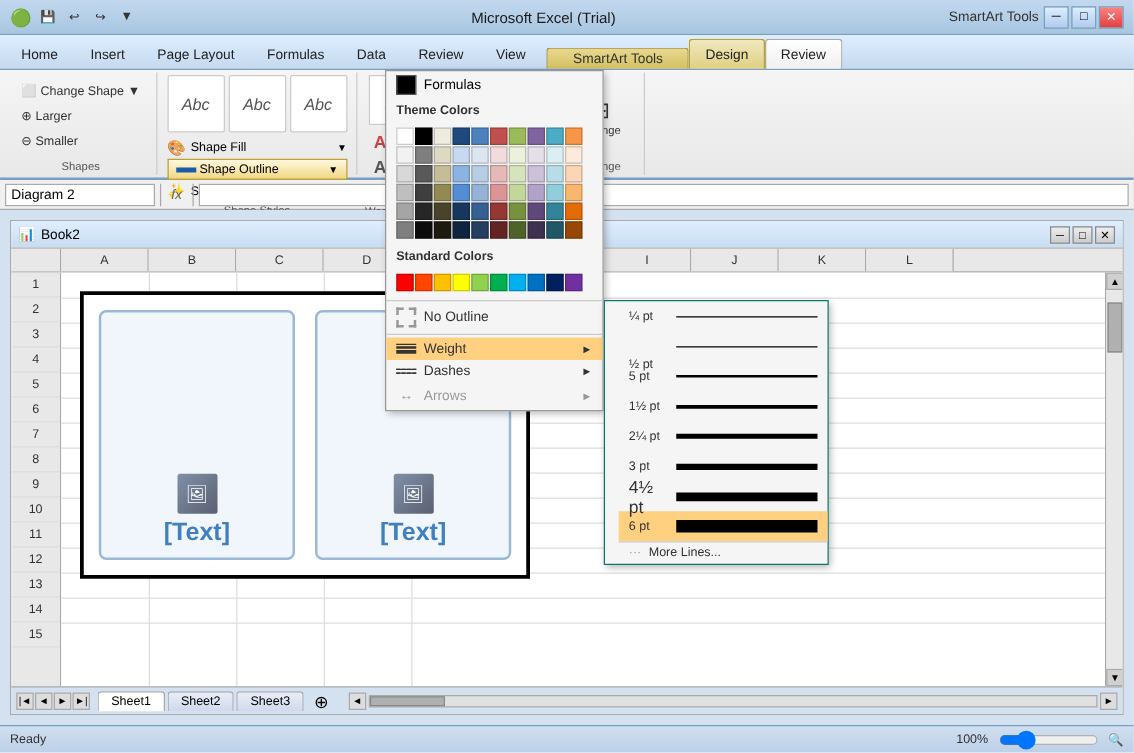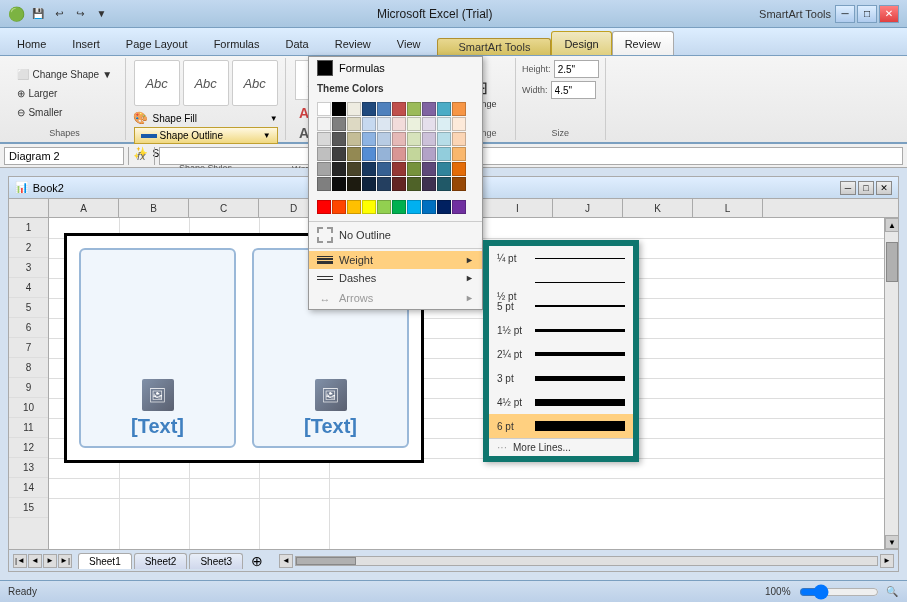--- a/index.html
+++ b/index.html
@@ -256,24 +256,25 @@
     }
     .menu-item.highlighted { background: #ffd080; }
     .menu-arrow { margin-left: auto; font-size: 9px; }
 
     
     .submenu {
       position: fixed;
       top: 240px;
       left: 483px;
       background: #f5f5f5;
-      border: 6px solid #0f766e;
+      border: 1px solid #0f766e;
       box-shadow: 2px 2px 6px rgba(0,0,0,0.3);
-      width: 156px;
+      width: 180px;
       z-index: 1001;
+      padding-left: 11px;
     }
     .weight-item {
       display: flex;
       align-items: center;
       padding: 3px 8px;
       gap: 8px;
       cursor: pointer;
       font-size: 10px;
       color: #333;
       height: 24px;
@@ -511,33 +512,20 @@
   <div class="ribbon-group" style="min-width:70px;">
     <div class="ribbon-group-content">
       <div class="ribbon-btn">
         <span class="icon">⊞</span>
         <span>Arrange</span>
       </div>
     </div>
     <div class="ribbon-group-label">Arrange</div>
   </div>
 
-  <div class="ribbon-group" style="min-width:80px;">
-    <div class="ribbon-group-content" style="flex-direction:column; gap:3px; align-items:flex-start;">
-      <div style="display:flex; align-items:center; gap:3px;">
-        <span style="font-size:9px; color:#555;">Height:</span>
-        <input class="size-input" style="width: 45px;" value="2.5&quot;">
-      </div>
-      <div style="display:flex; align-items:center; gap:3px;">
-        <span style="font-size:9px; color:#555;">Width:</span>
-        <input class="size-input" style="width: 45px;" value="4.5&quot;">
-      </div>
-    </div>
-    <div class="ribbon-group-label">Size</div>
-  </div>
 </div>
 
 <div class="formula-bar">
   <input class="name-box" value="Diagram 2" style="">
   <div class="formula-divider"></div>
   <span style="font-style:italic; font-size:11px; color:#666; margin: 0 4px;">fx</span>
   <div class="formula-divider"></div>
   <input class="formula-input" style="flex: 1 1 0%;">
 </div>
 
@@ -760,20 +748,21 @@
           <div class="color-swatch" style="background: rgb(15, 36, 62);"></div>
           <div class="color-swatch" style="background: rgb(36, 63, 96);"></div>
           <div class="color-swatch" style="background: rgb(99, 37, 35);"></div>
           <div class="color-swatch" style="background: rgb(79, 98, 40);"></div>
           <div class="color-swatch" style="background: rgb(63, 49, 81);"></div>
           <div class="color-swatch" style="background: rgb(32, 88, 103);"></div>
           <div class="color-swatch" style="background: rgb(151, 72, 6);"></div>
         </div>
       </div>
 
+    <div class="menu-section-label">Standard Colors</div>
 
     <div class="color-grid" id="standard-color-grid">
         <div class="color-row">
           <div class="color-swatch" style="background: rgb(255, 0, 0);"></div>
           <div class="color-swatch" style="background: rgb(255, 69, 0);"></div>
           <div class="color-swatch" style="background: rgb(255, 192, 0);"></div>
           <div class="color-swatch" style="background: rgb(255, 255, 0);"></div>
           <div class="color-swatch" style="background: rgb(146, 208, 80);"></div>
           <div class="color-swatch" style="background: rgb(0, 176, 80);"></div>
           <div class="color-swatch" style="background: rgb(0, 176, 240);"></div>
@@ -839,21 +828,21 @@
     </div>
     <div class="weight-item">
       <span style="width: 30px; font-size: 10px; color: rgb(51, 51, 51);">2¼ pt</span>
       <div class="weight-line" style="height: 4px;"></div>
     </div>
     <div class="weight-item">
       <span style="width: 30px; font-size: 10px; color: rgb(51, 51, 51);">3 pt</span>
       <div class="weight-line" style="height: 5px;"></div>
     </div>
     <div class="weight-item">
-      <span style="width: 30px; font-size: 10px; color: rgb(51, 51, 51);">4½ pt</span>
+      <span style="width: 30px; font-size: 14px; color: rgb(51, 51, 51);">4½ pt</span>
       <div class="weight-line" style="height: 7px;"></div>
     </div>
     <div class="weight-item selected">
       <span style="width: 30px; font-size: 10px; color: rgb(51, 51, 51);">6 pt</span>
       <div class="weight-line" style="height: 10px;"></div>
     </div>
     <div class="more-lines">
       <span style="font-size: 10px; color: rgb(153, 153, 153);">···</span>
       <span>More Lines...</span>
     </div>

